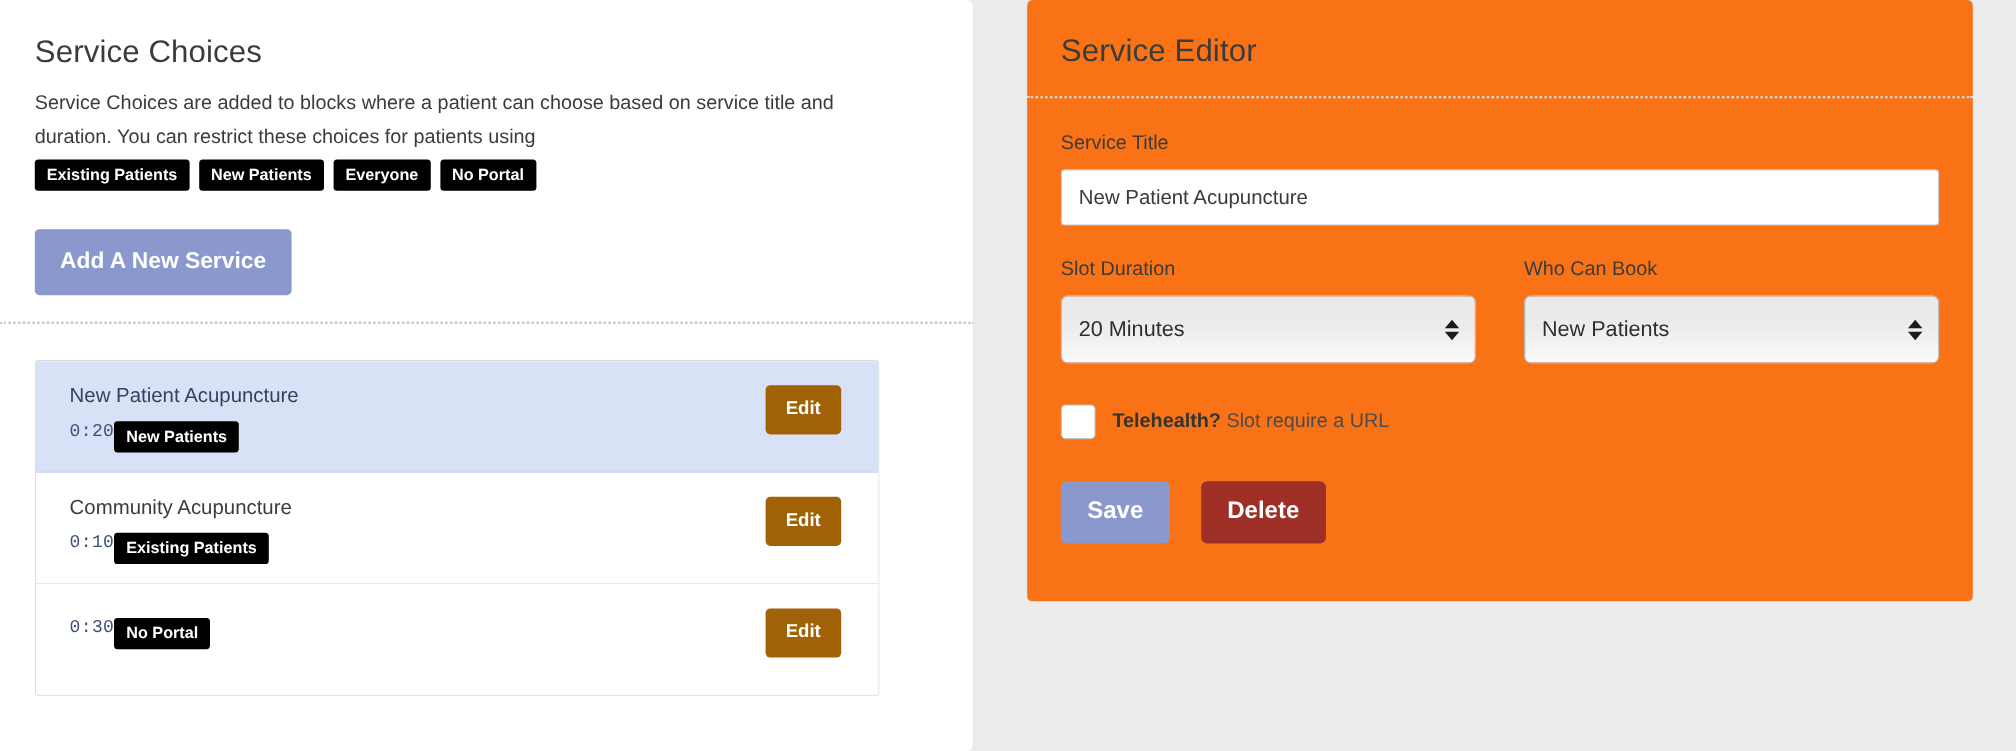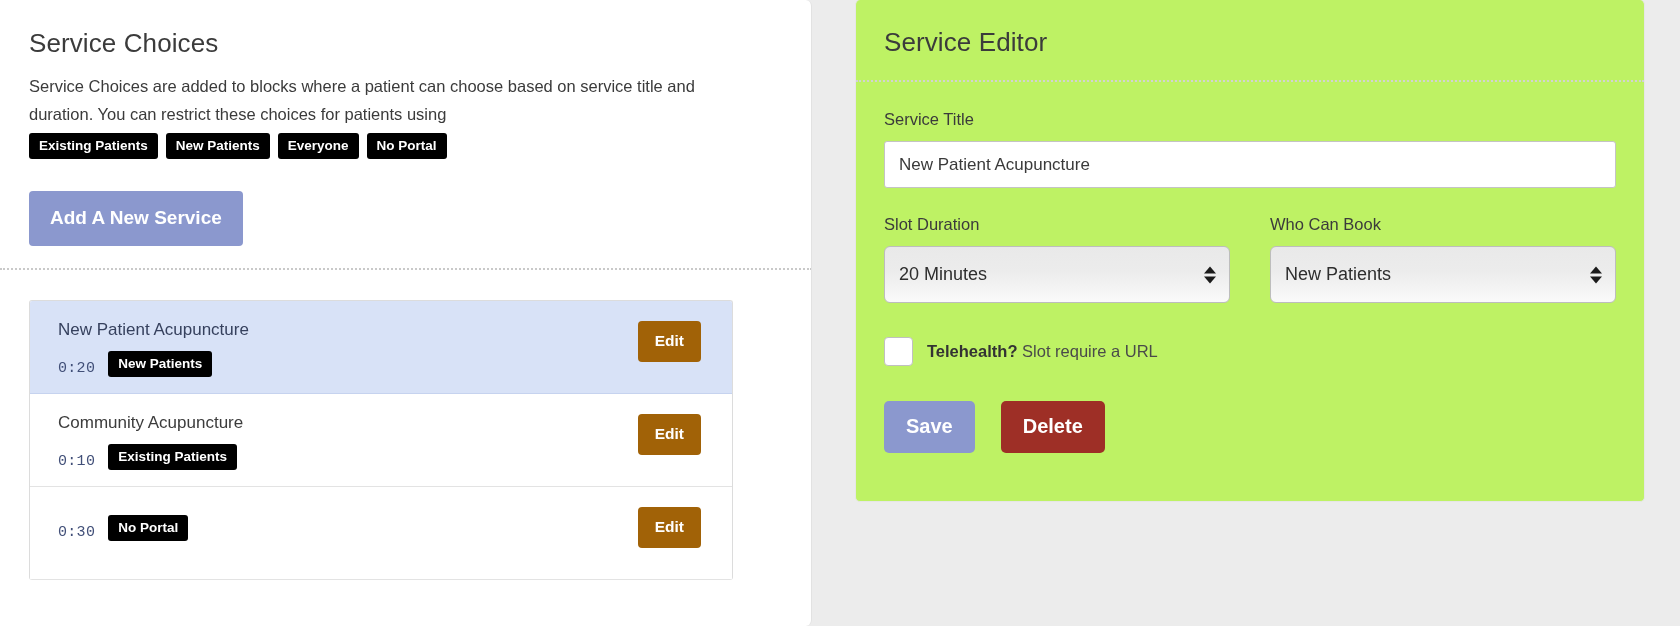--- a/index.html
+++ b/index.html
@@ -113,22 +113,21 @@
   .svc-name {
     font-size: 17px;
     color: #3c3c3c;
     font-weight: 400;
     line-height: 22px;
   }
   .svc-row.selected .svc-name { color: #36415e; }
   .svc-meta {
     margin-top: 10px;
     display: flex;
-    align-items: flex-end;
-    gap: 13px;
+    align-items: flex-start;
   }
   .svc-dur {
     font-family: "Liberation Mono", monospace;
     font-size: 15px;
     color: #414f78;
     letter-spacing: .3px;
   }
   .edit-btn {
     position: absolute;
     right: 31px; top: 20px;
@@ -143,21 +142,21 @@
     cursor: pointer;
     line-height: 18px;
   }
 
   
   .right-card {
     position: absolute;
     left: 855px; top: 0px;
     width: 790px;
     min-height: 502px;
-    background: #bef264;
+    background: #f97316;
     border-radius: 5px;
     border: 1px solid #e6e6e6;
     border-top: none;
   }
   .editor-head {
     padding: 27px 0 22px 28px;
     border-bottom: 2px dotted #d2d2d2;
   }
   .editor-title {
     font-size: 26px;

